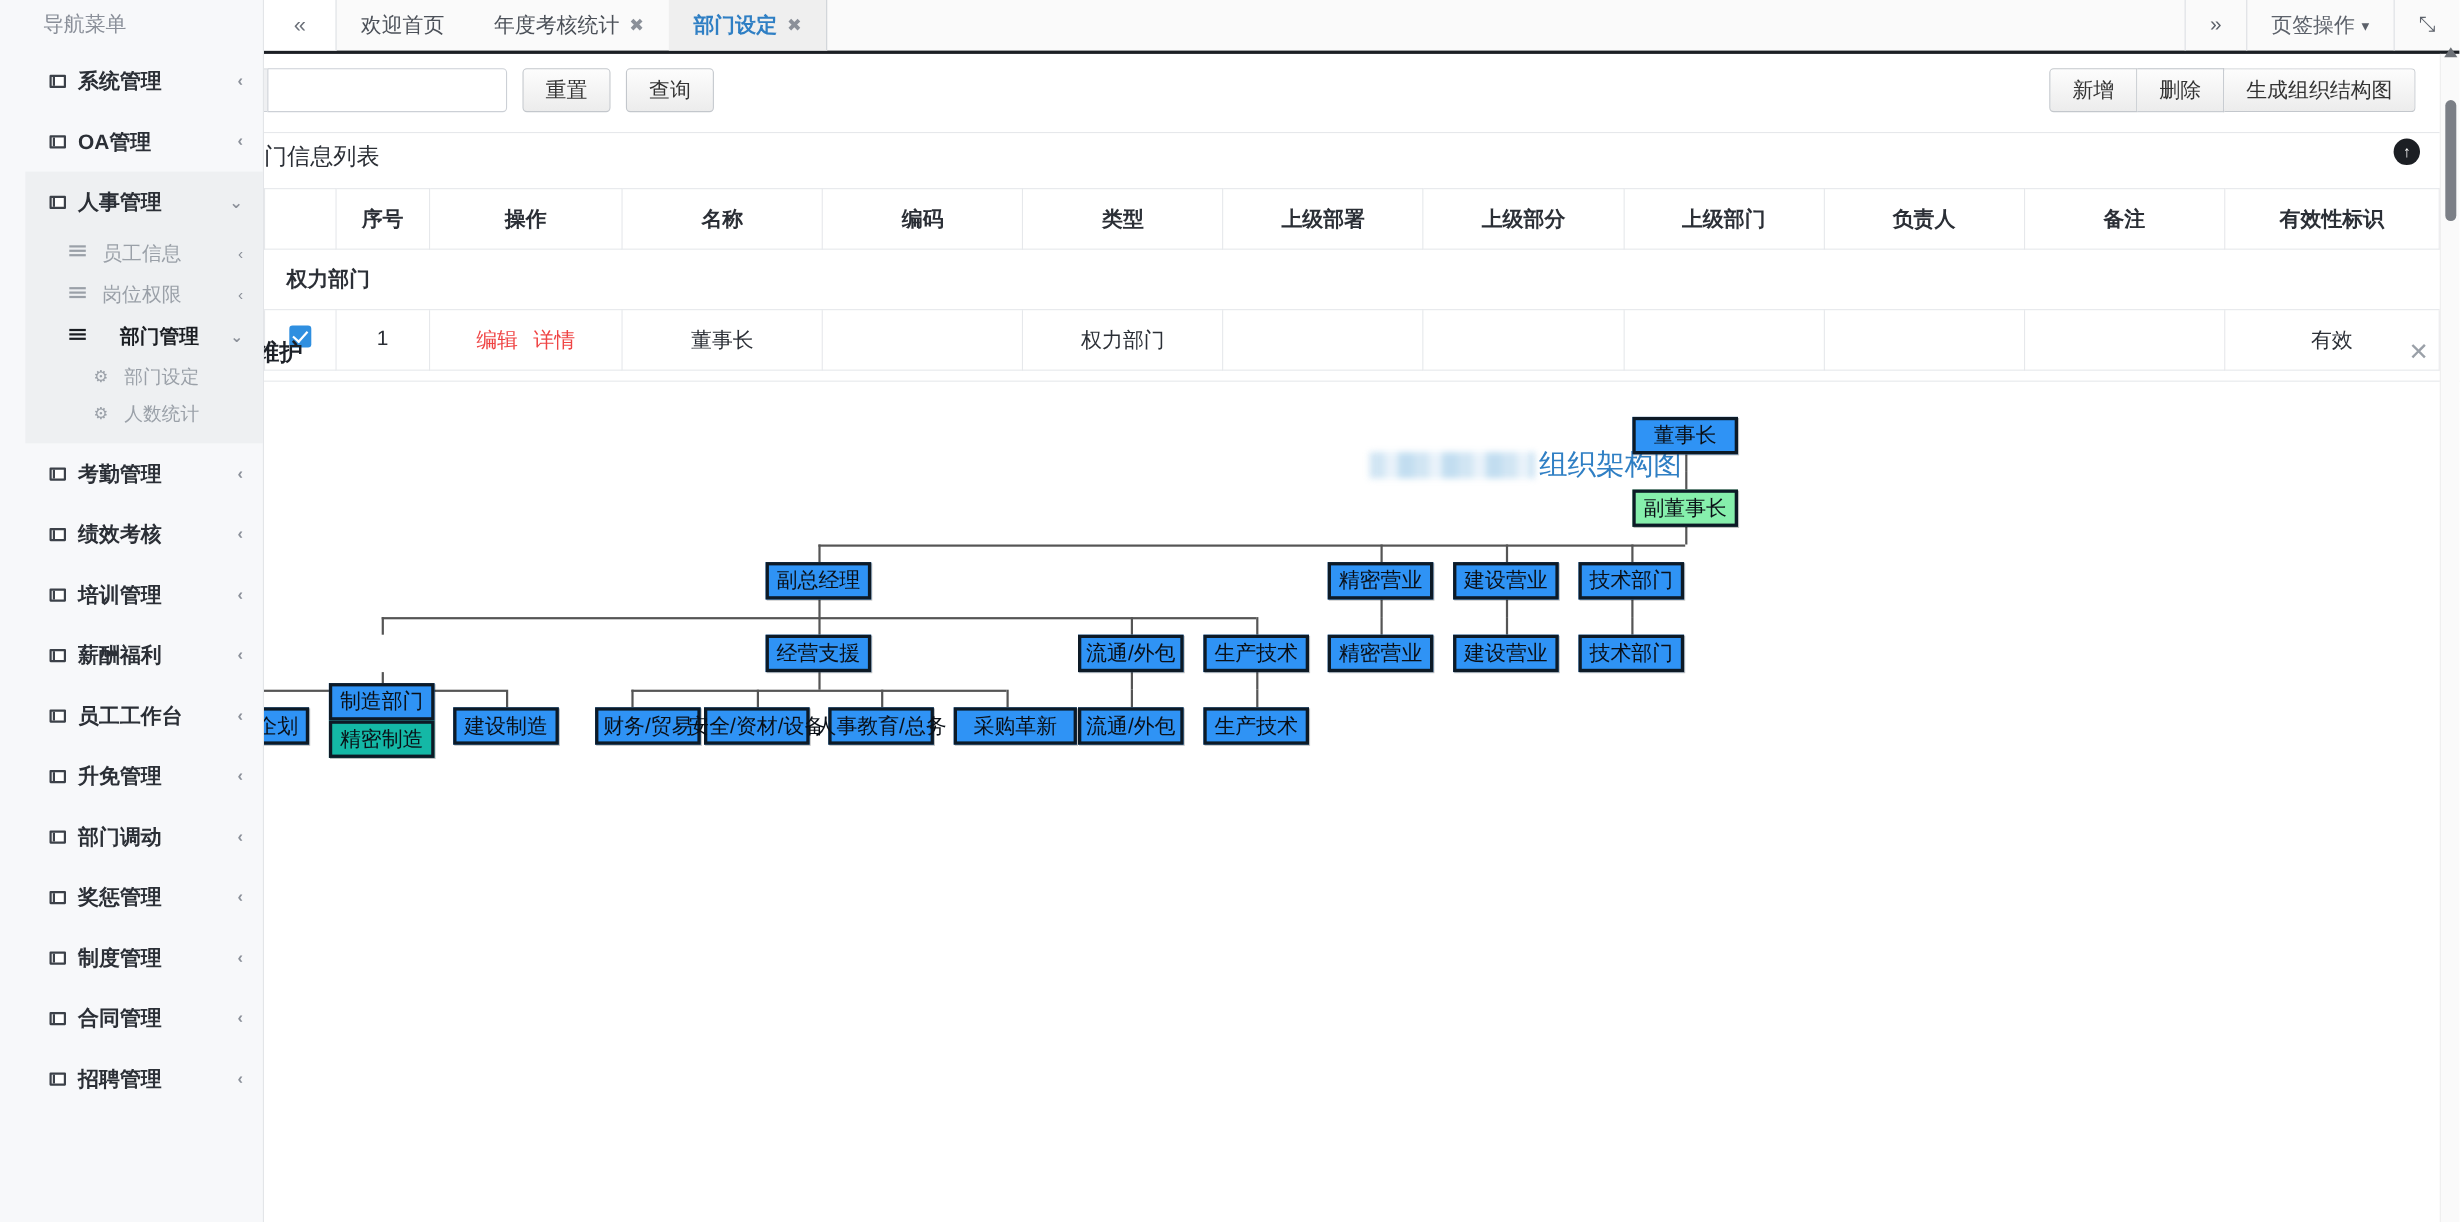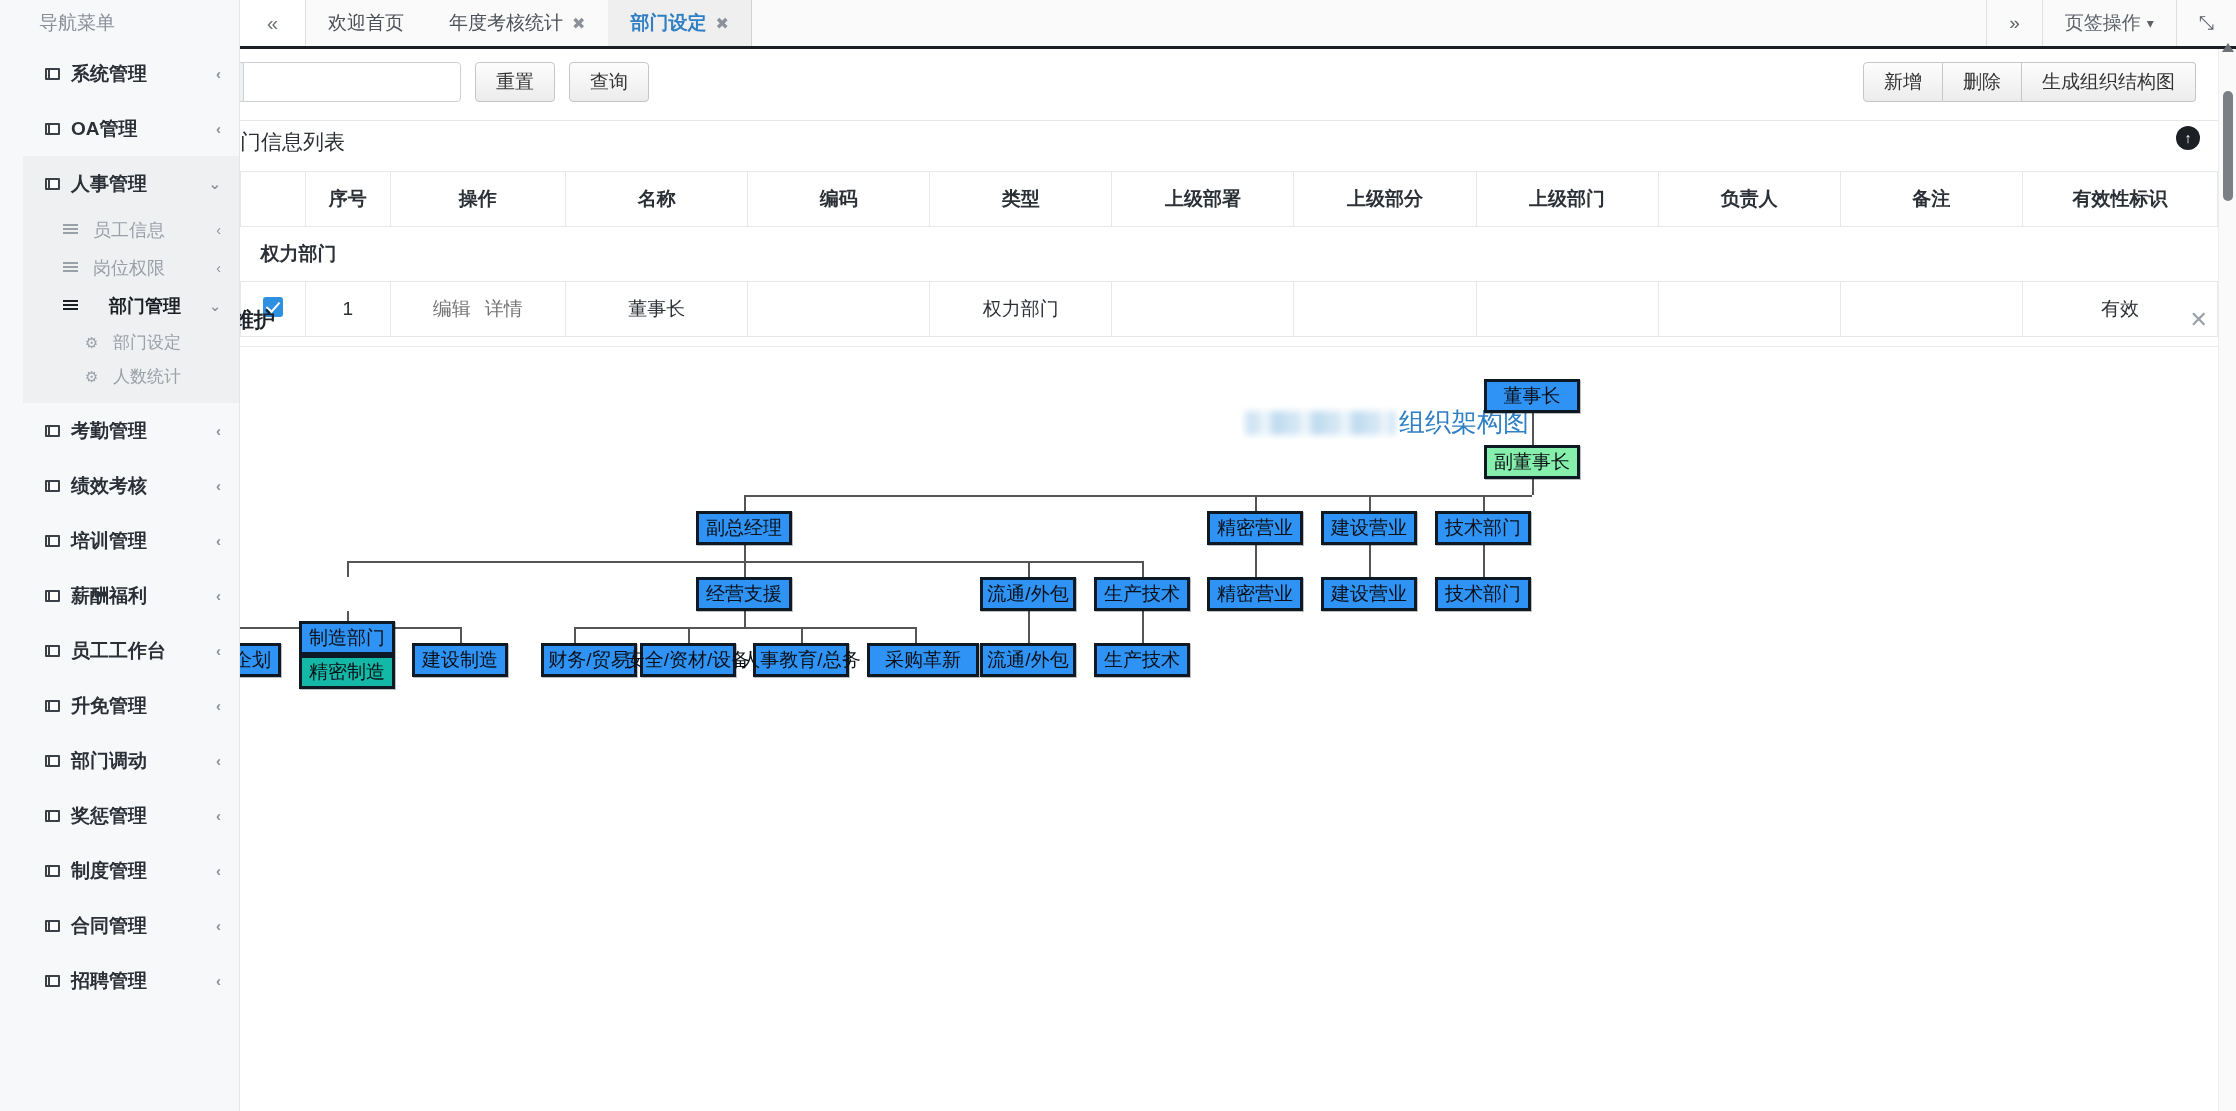--- a/index.html
+++ b/index.html
@@ -121,21 +121,21 @@
     border:1px solid #e6e8eb; height:55px; text-align:center;
     font-size:19px; color:#2b2f36;
   }
   .tbl th { font-weight:bold; background:#fff; }
   .tbl td { background:#fff; }
   .group-row td { text-align:left; padding-left:20px; font-weight:bold; border-left:none; border-right:none;}
   .chk {
     display:inline-block; width:20px;height:20px;border-radius:3px;background:#2f8fe0;position:relative;
   }
   .chk:after{content:"";position:absolute;left:6px;top:2px;width:6px;height:11px;border:solid #fff;border-width:0 2px 2px 0;transform:rotate(42deg);}
-  .lnk { color:#737373; cursor:pointer; }
+  .lnk { color:#ef4444; cursor:pointer; }
   .lnk + .lnk { margin-left:14px; }
 
   
   .panel-head {
     position:absolute; left:0; top:293px; right:0; height:54px;
     display:flex; align-items:center; border-bottom:1px solid #e6e8eb;
   }
   .panel-head .t { font-size:21px; font-weight:bold; color:#1d2128; margin-left:-28px;}
   .panel-head .close { position:absolute; right:28px; color:#9aa0a8; font-size:22px; cursor:pointer; }
 

